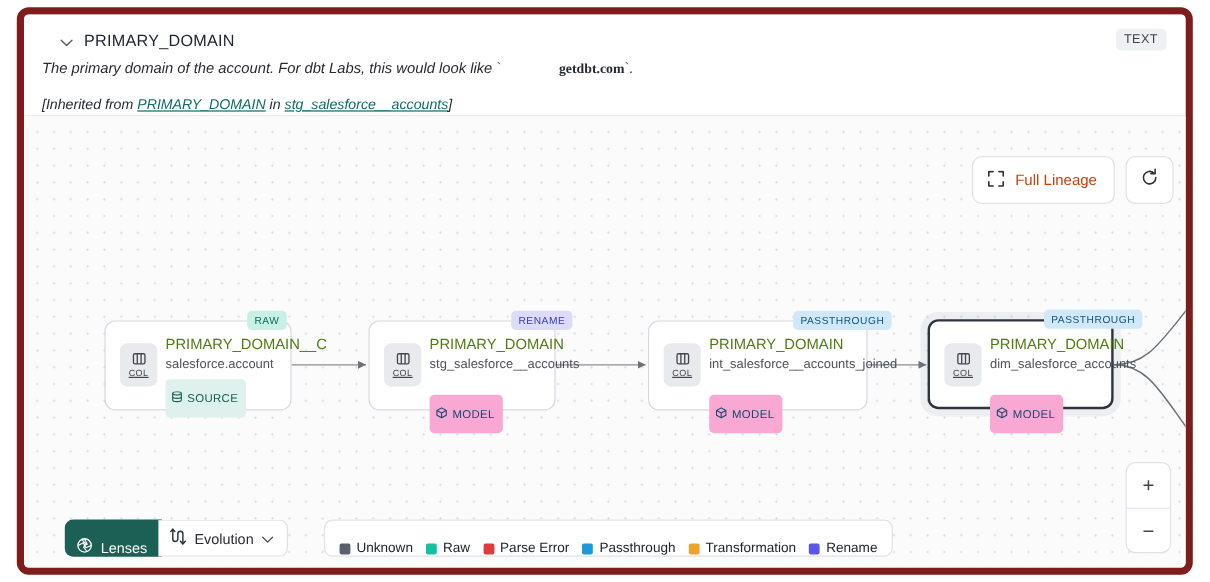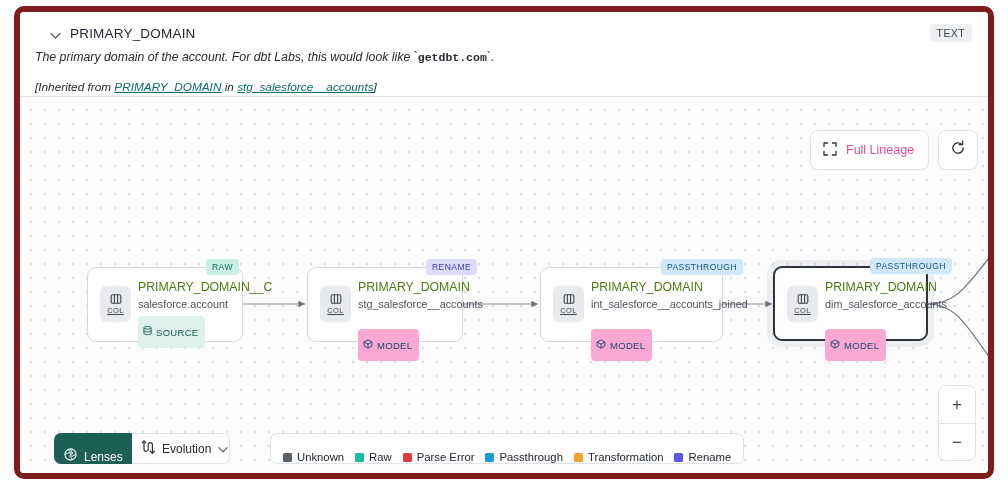--- a/index.html
+++ b/index.html
@@ -41,22 +41,22 @@
     font-size: 10.5px; letter-spacing: .4px;
     padding: 3px 7px 3px 7px; border-radius: 4px;
   }
 
   .desc {
     position: absolute; left: 15px; top: 38px;
     font-size: 12.3px; font-style: italic; color: #262b33;
     white-space: nowrap;
   }
   .desc .code {
-    font-family: Liberation Mono, monospace;
-    font-style: normal; font-weight: bold; font-size: 11.5px;
+    font-family: Liberation Serif, serif;
+    font-style: normal; font-weight: bold; font-size: 11.5px; margin-left: 48px;
   }
   .tick { font-style: normal; }
 
   .inherit {
     position: absolute; left: 15px; top: 68px;
     font-size: 11.8px; font-style: italic; color: #262b33;
     white-space: nowrap;
   }
   .inherit a {
     color: #0d6b66; text-decoration: underline;
@@ -78,21 +78,21 @@
     background-position: 4px 6px;
     overflow: hidden;
   }
 
   
   .full-lineage-btn {
     position: absolute; left: 790px; top: 33px;
     height: 40px; padding: 0 14px 0 12px;
     display: flex; align-items: center; gap: 9px;
     background: #fff; border: 1px solid #dfe3e8; border-radius: 8px;
-    font-size: 12.5px; color: #ec4899;
+    font-size: 12.5px; color: #c2410c;
   }
   .refresh-btn {
     position: absolute; left: 918px; top: 33px;
     width: 40px; height: 40px;
     display: flex; align-items: center; justify-content: center;
     background: #fff; border: 1px solid #dfe3e8; border-radius: 8px;
   }
 
   
   .zoom-ctrl {
@@ -164,21 +164,21 @@
   .lenses-btn {
     position: absolute; left: 34px; top: 336px;
     height: 31px; padding: 0 12px 0 10px;
     display: flex; align-items: flex-end; gap: 7px;
     background: #1c5f54; color: #ffffff;
     border-radius: 7px 0 0 7px;
     font-size: 12px;
   }
   .evolution-btn {
     position: absolute; left: 112px; top: 336px;
-    height: 31px; padding: 0 1px 0 9px;
+    height: 31px; padding: 0 11px 0 9px;
     display: flex; align-items: center; gap: 7px;
     background: #fff; border: 1px solid #dfe3e8; border-left: none;
     border-radius: 0 7px 7px 0;
     font-size: 12px; color: #262b33;
   }
   .legend {
     position: absolute; left: 250px; top: 336px;
     height: 31px; padding: 0 12px;
     display: flex; align-items: flex-end; gap: 11px;
     background: #fff; border: 1px solid #dfe3e8; border-radius: 7px;

